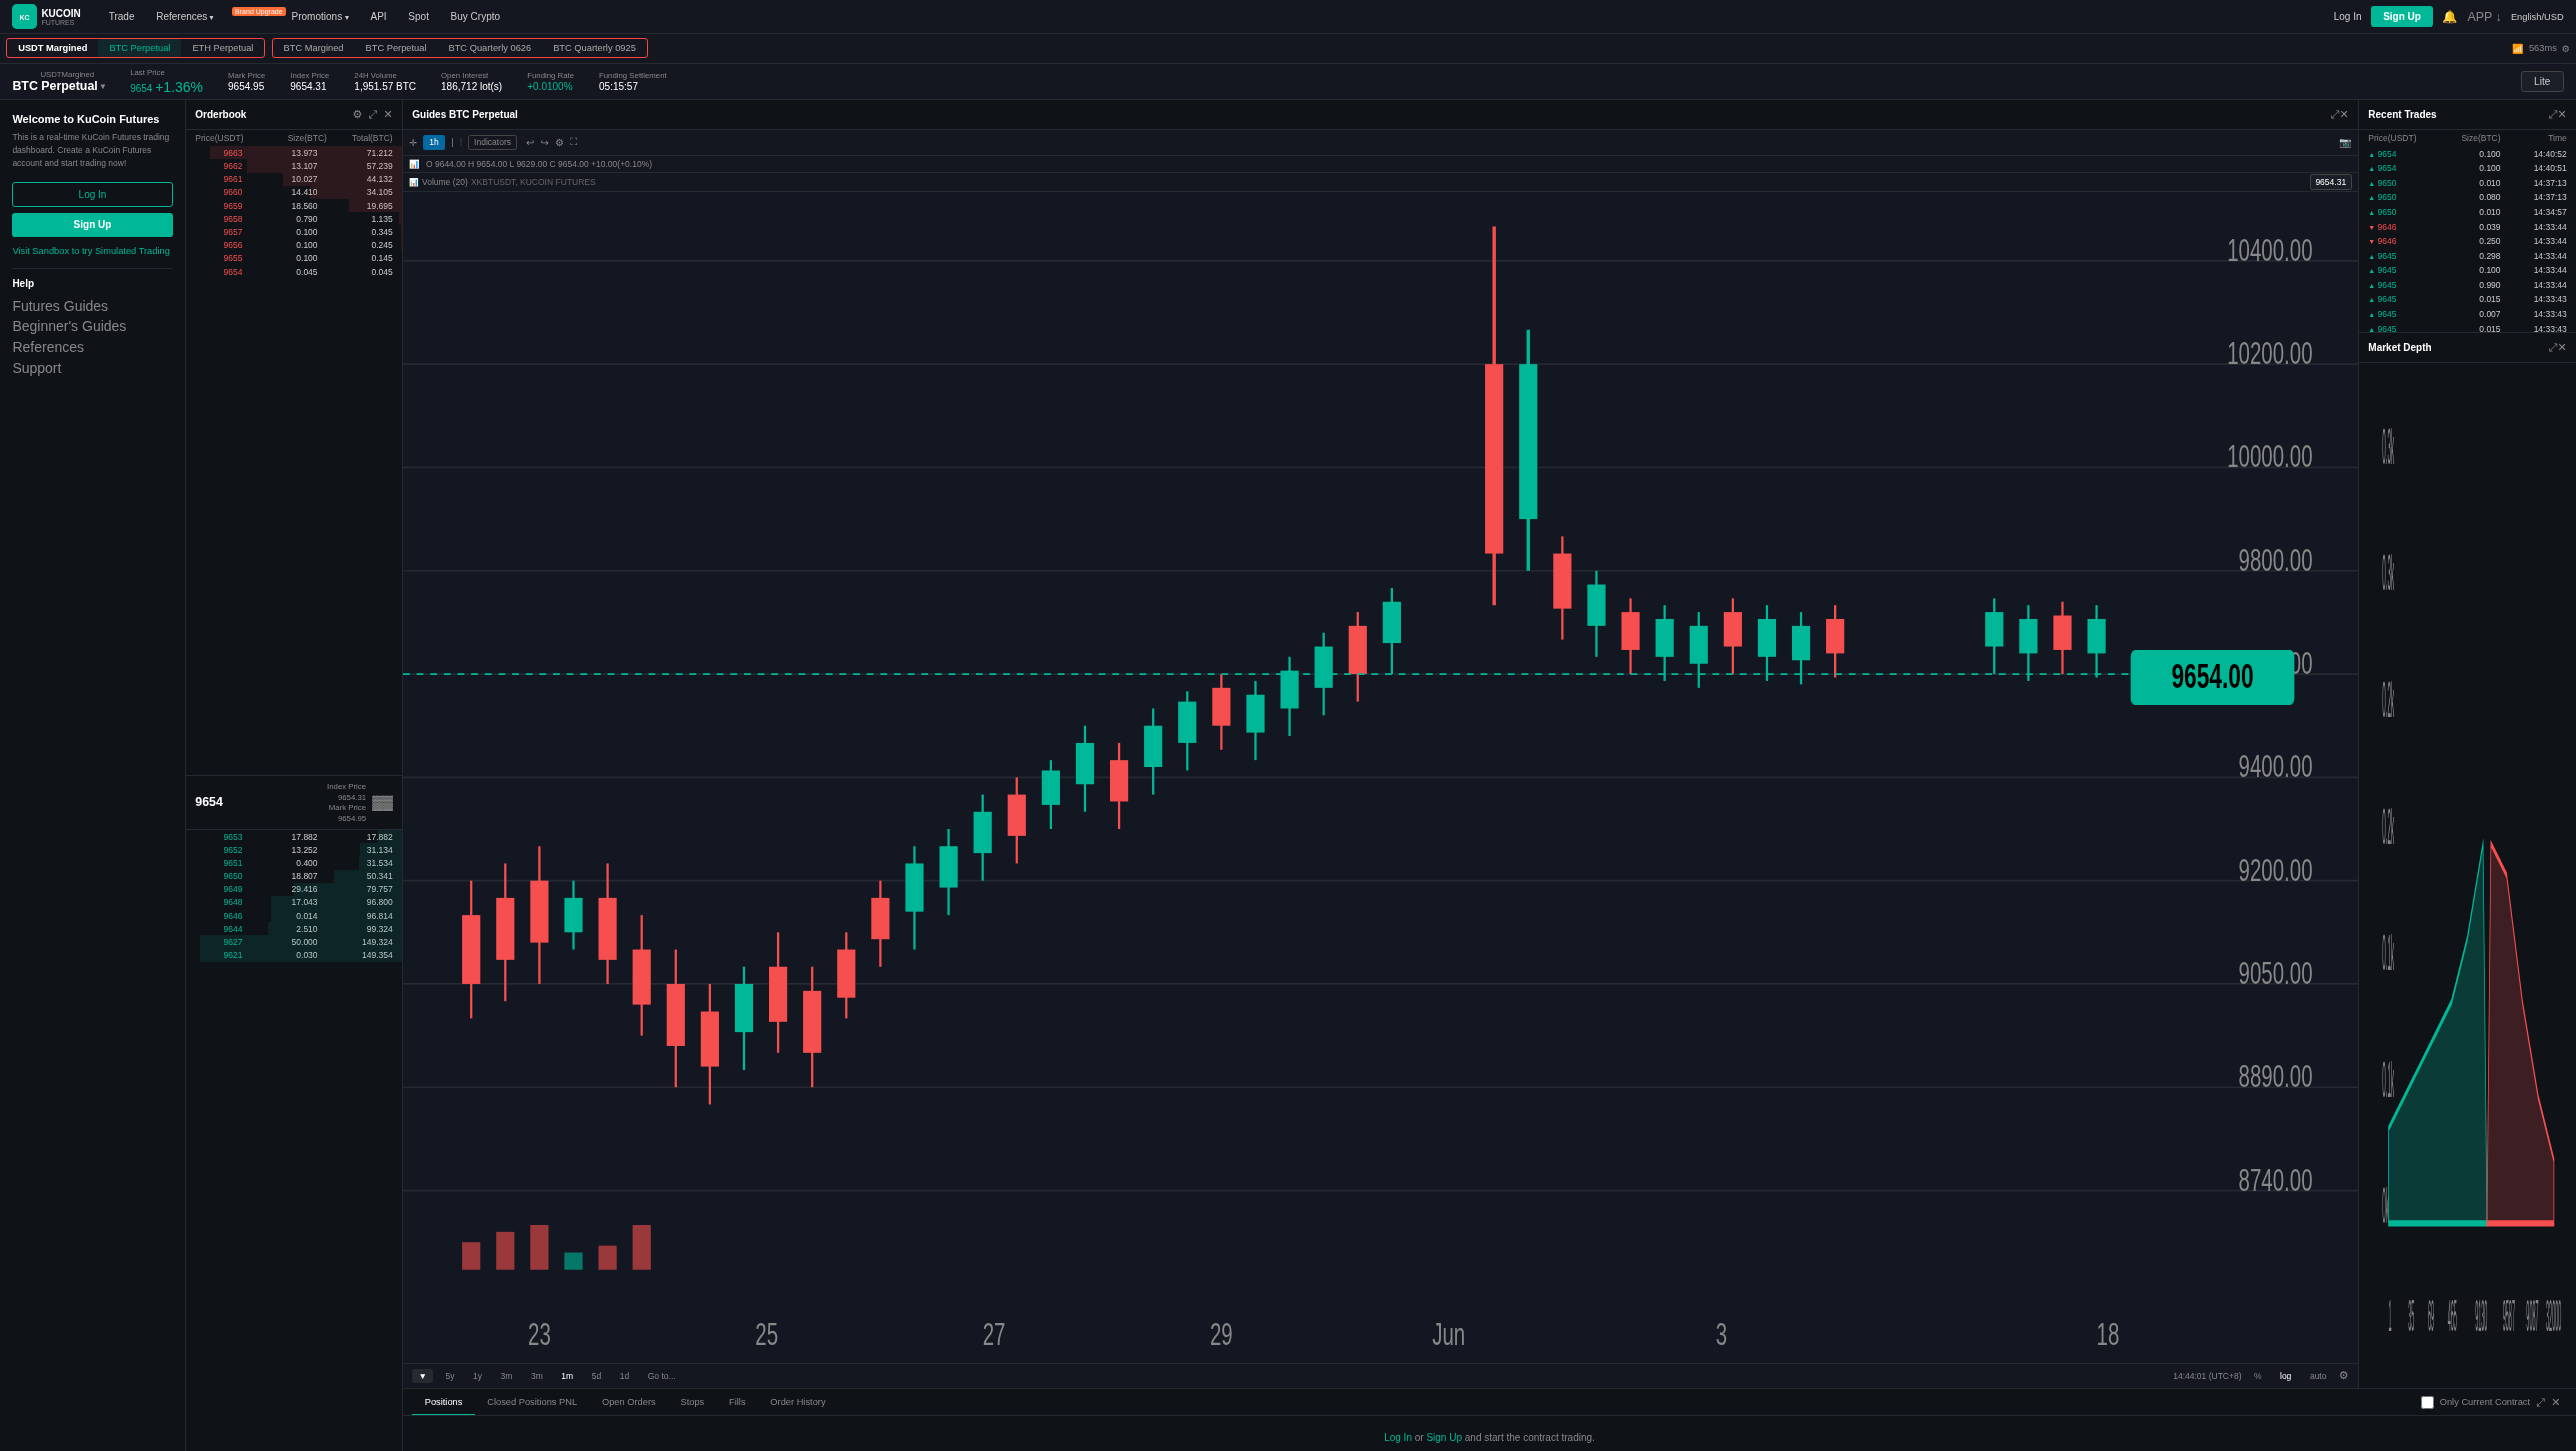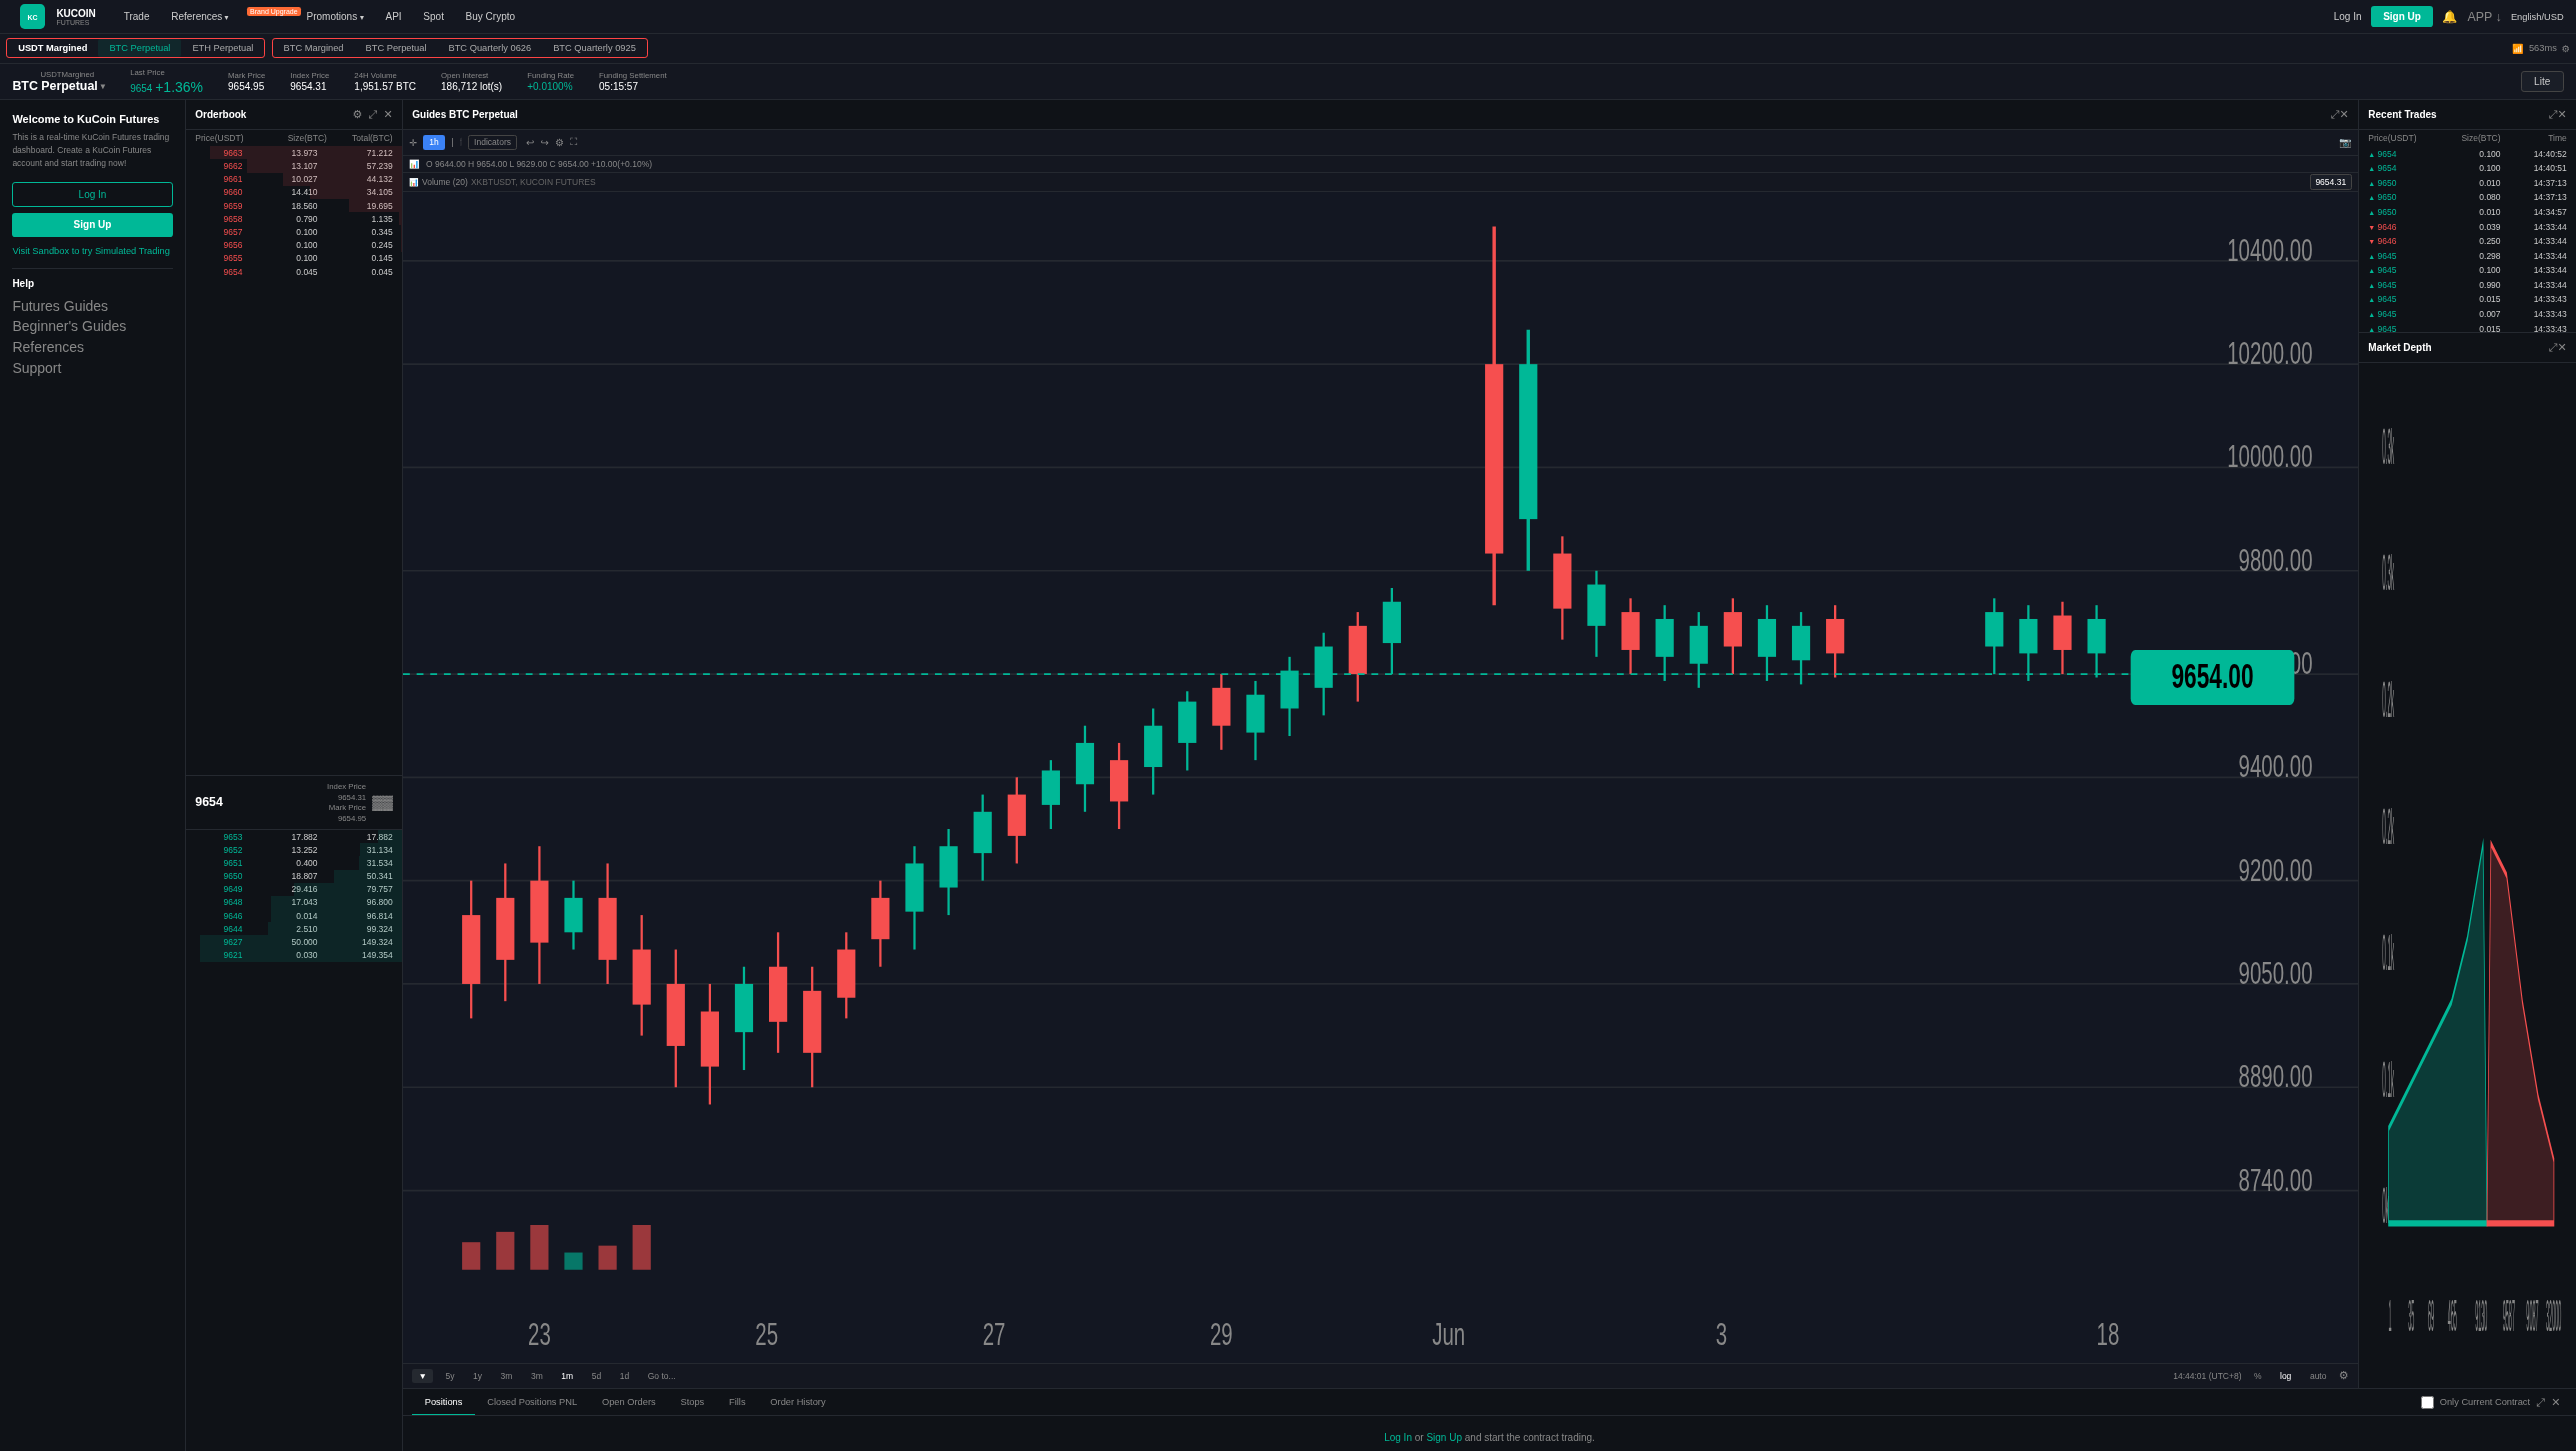--- a/index.html
+++ b/index.html
@@ -1,20 +1,20 @@
 <!DOCTYPE html>
 <html style="font-size:12.4px"><head>
   <meta charset="utf-8">
   <style>
     * { box-sizing: border-box; margin: 0; padding: 0; }
     body { font-family: -apple-system, BlinkMacSystemFont, 'Segoe UI', sans-serif; background: #0b0e11; color: #e0e0e0; font-size: 9.3px; overflow-x: hidden; }
 
     
     .header { display: flex; align-items: center; background: #141720; height: 34px; padding: 0 12.4px; border-bottom: 0.8px solid #252930; }
-    .logo { display: flex; align-items: center; gap: 11px; margin-right: 18.6px; margin-left: 8px; }
+    .logo { display: flex; align-items: center; gap: 4px; margin-right: 18.6px; }
     .logo-icon { width: 25px; height: 25px; background: #00b897; border-radius: 4.7px; display: flex; align-items: center; justify-content: center; font-weight: bold; color: #fff; font-size: 7.8px; }
     .nav-items { display: flex; align-items: center; gap: 3.1px; flex: 1; }
     .nav-item { padding: 4.7px 9.3px; color: #ccc; cursor: pointer; font-size: 10px; border-radius: 3.1px; }
     .nav-item.has-arrow::after { content: ' ▾'; font-size: 7.8px; }
     .nav-brand-badge { background: #ff6b35; color: #fff; font-size: 7px; padding: 0.8px 3.1px; border-radius: 2.3px; position: relative; top: -6.2px; left: -3.1px; }
     .header-right { display: flex; align-items: center; gap: 9.3px; margin-left: auto; }
     .btn-login { color: #ccc; font-size: 10px; cursor: pointer; }
     .btn-signup { background: #00b897; color: #fff; padding: 4.7px 12.4px; border-radius: 3.1px; font-size: 10px; cursor: pointer; font-weight: 600; }
     .header-icon { color: #888; font-size: 12.4px; cursor: pointer; }
     .lang { color: #ccc; font-size: 9.3px; cursor: pointer; }
@@ -73,21 +73,21 @@
     .ob-mid { display: flex; align-items: center; padding: 6.2px 9.3px; border-top: 0.8px solid #252930; border-bottom: 0.8px solid #252930; background: #0f1217; }
     .ob-mid-price { color: #fff; font-size: 12.4px; font-weight: 700; flex: 1; }
     .ob-mid-right { display: flex; flex-direction: column; align-items: flex-end; gap: 1.6px; font-size: 7.8px; color: #888; }
 
     
     .chart-panel { flex: 1; background: #0f1217; border-right: 0.8px solid #252930; display: flex; flex-direction: column; min-width: 0; }
     .chart-header { display: flex; align-items: center; padding: 7.8px 9.3px; border-bottom: 0.8px solid #252930; }
     .chart-title { color: #fff; font-size: 10px; font-weight: 600; flex: 1; }
     .chart-tools { display: flex; align-items: center; gap: 6.2px; padding: 4.7px 6.2px; border-bottom: 0.8px solid #252930; background: #141720; }
     .time-btn { padding: 2.3px 6.2px; color: #888; font-size: 8.5px; cursor: pointer; border-radius: 2.3px; }
-    .time-btn.active { background: #3b82f6; color: #fff; }
+    .time-btn.active { background: #0369a1; color: #fff; }
     .chart-area { flex: 1; background: #131722; position: relative; overflow: hidden; display: flex; align-items: center; justify-content: center; }
     .chart-watermark { position: absolute; color: rgba(255,255,255,0.04); font-size: 47px; font-weight: 900; letter-spacing: 3.1px; pointer-events: none; }
     .chart-bottom-bar { display: flex; align-items: center; padding: 4.7px 9.3px; border-top: 0.8px solid #252930; gap: 6.2px; background: #141720; }
     .period-btn { padding: 2.3px 6.2px; color: #888; font-size: 8.5px; cursor: pointer; }
     .period-btn.active { color: #fff; }
 
     
     .positions-bar { background: #0f1217; border-top: 0.8px solid #252930; }
     .pos-tabs { display: flex; padding: 0 9.3px; border-bottom: 0.8px solid #252930; }
     .pos-tab { padding: 7.8px 12.4px; color: #888; font-size: 9.3px; cursor: pointer; border-bottom: 1.6px solid transparent; }

